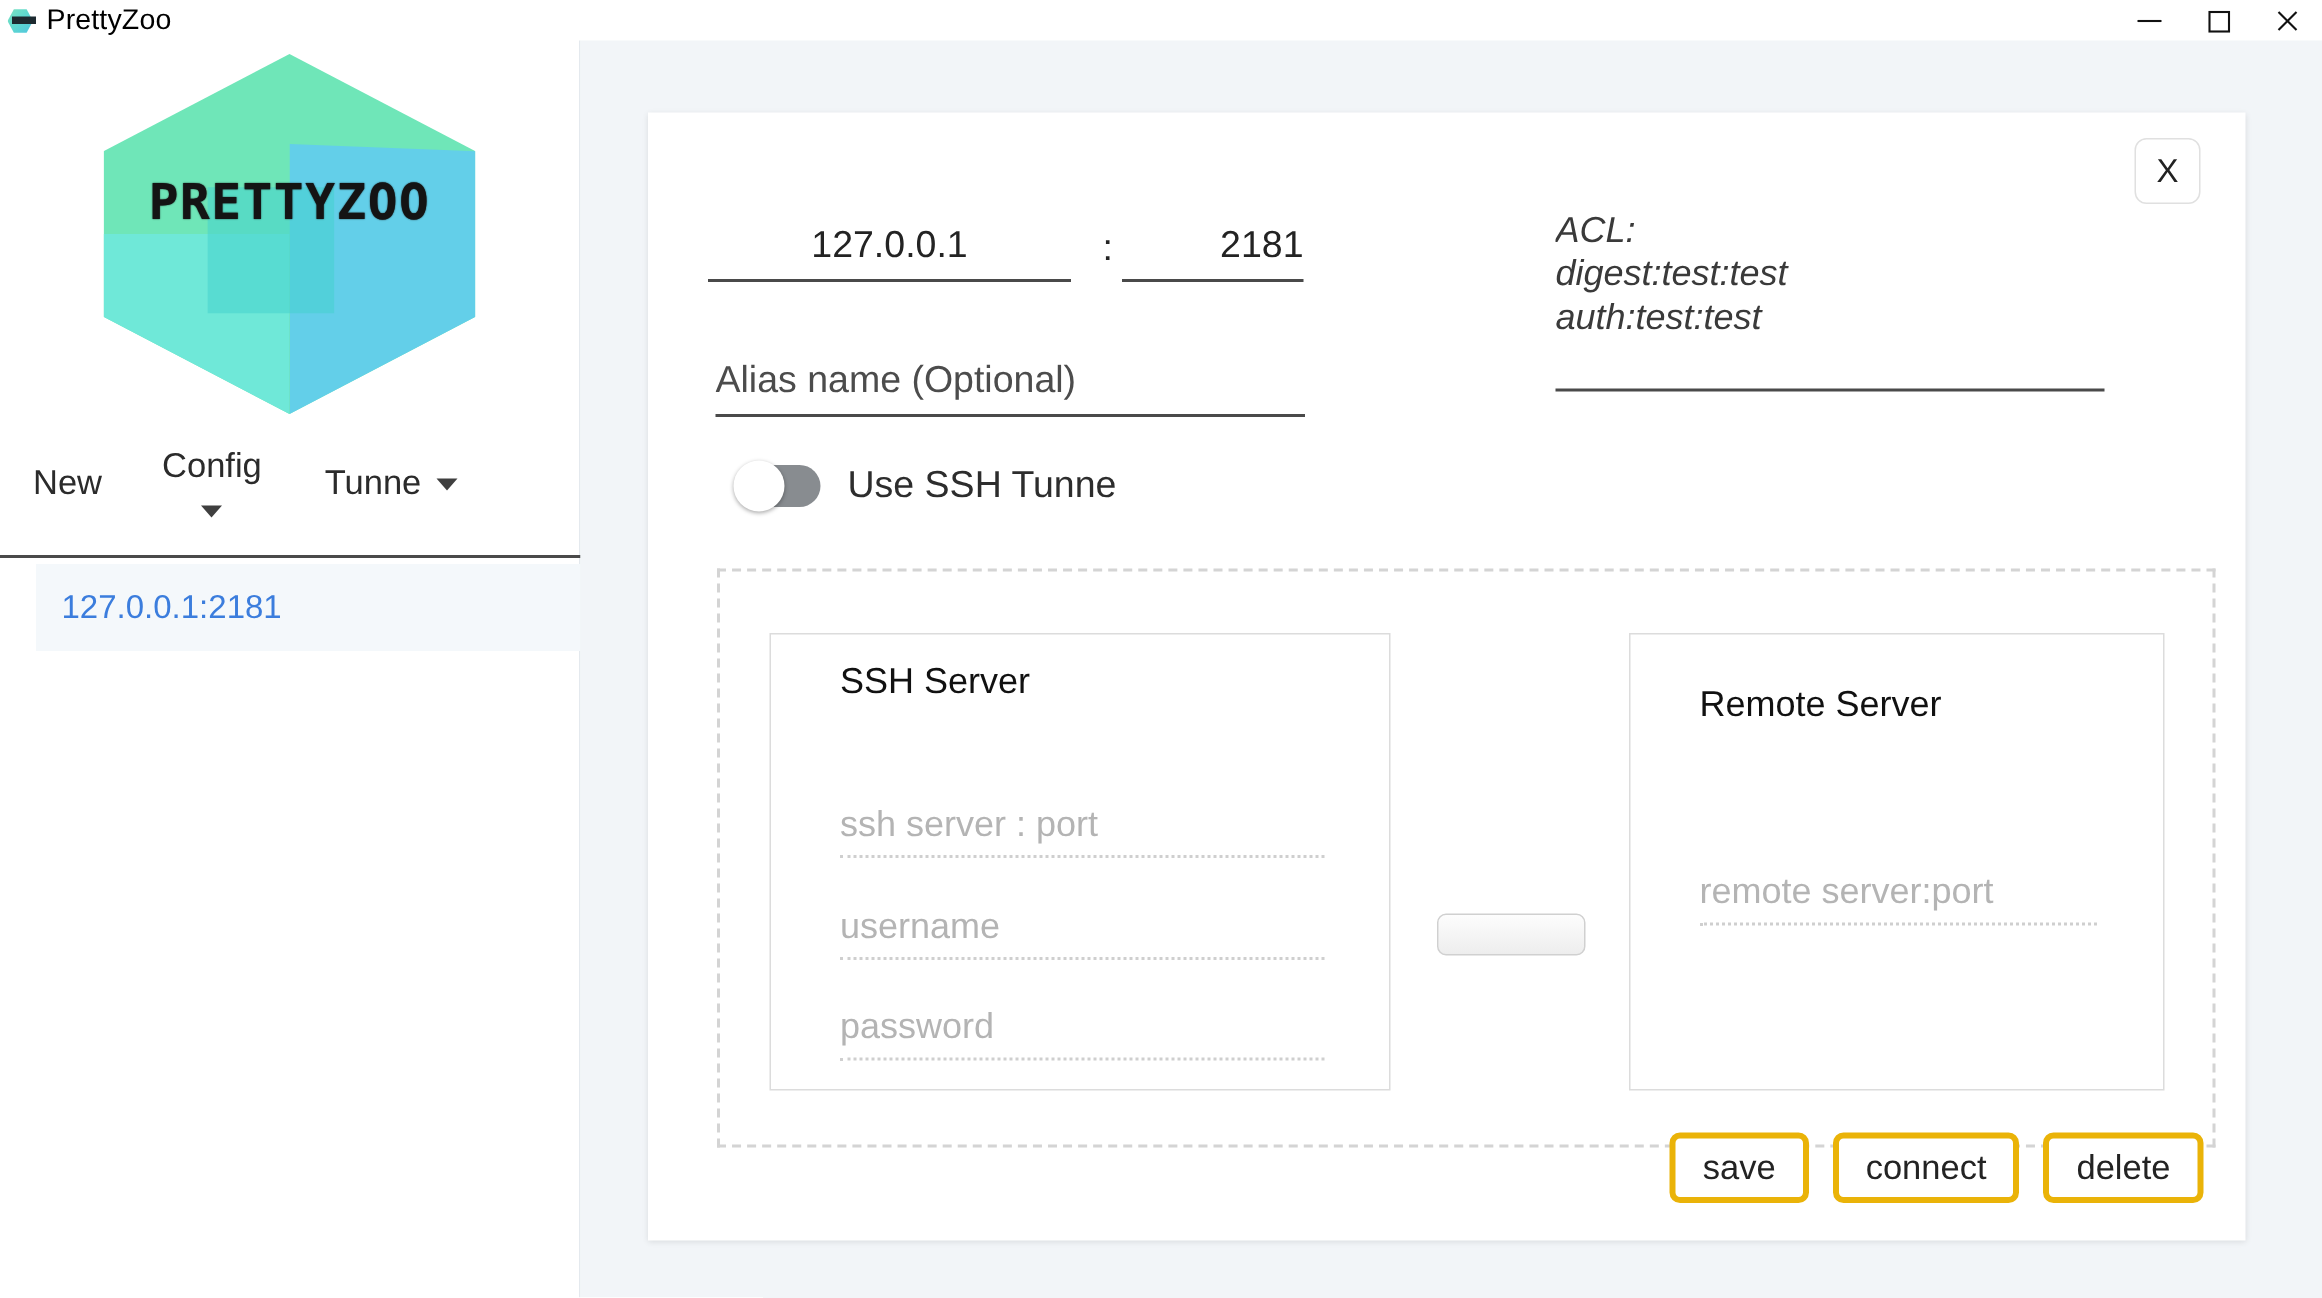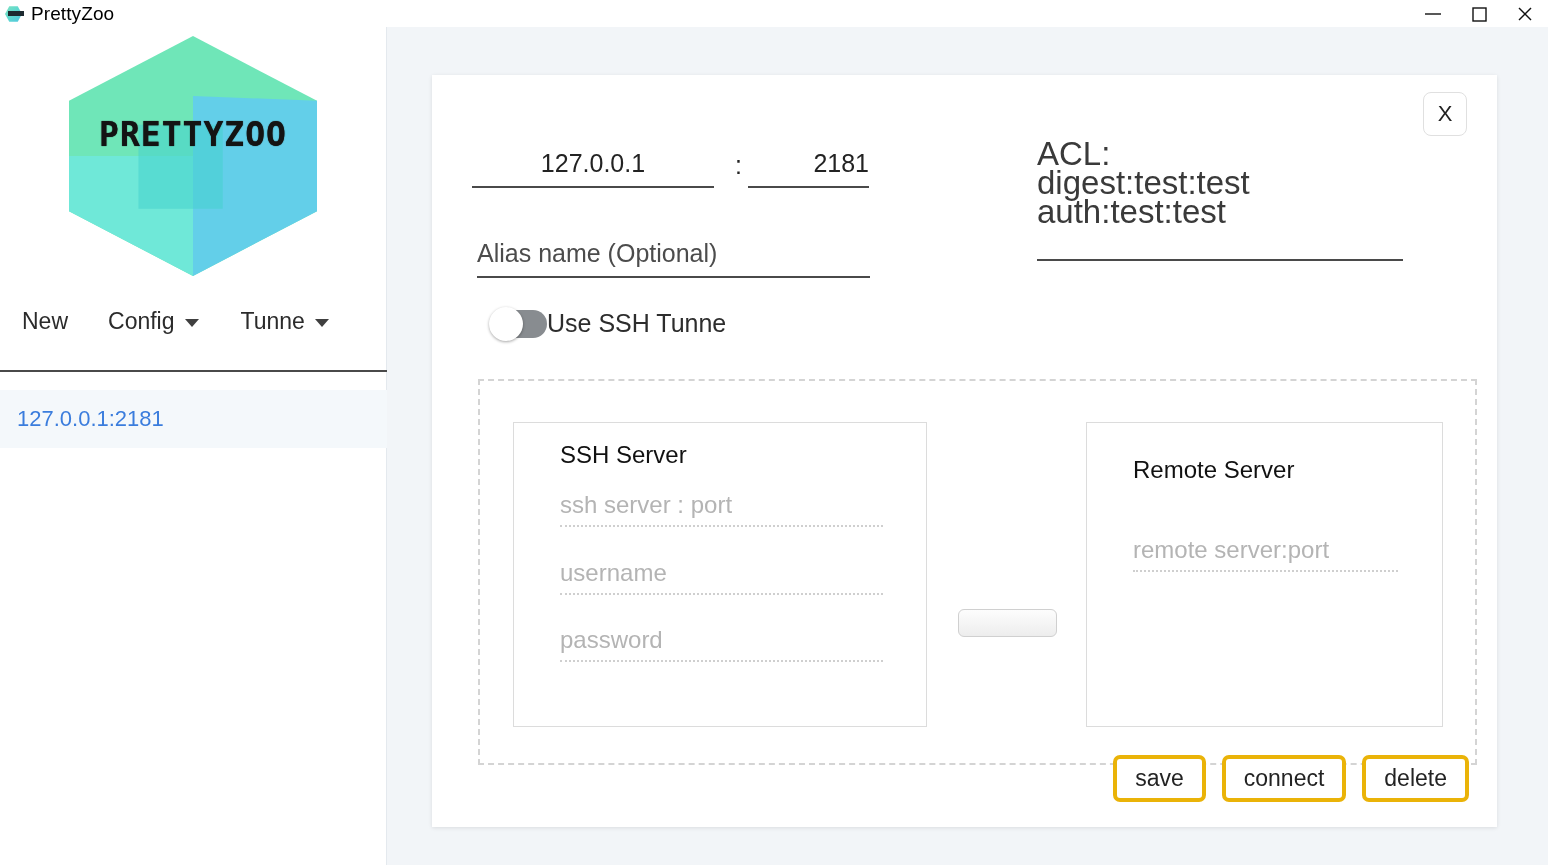--- a/index.html
+++ b/index.html
@@ -146,41 +146,42 @@
     align-items: center;
     gap: 10px;
     font-size: 23px;
     color: #2b2b2b;
     padding: 4px 10px;
     cursor: default;
     white-space: nowrap;
     margin-top: 14px;
   }
   #menu-new { margin-left: 12px; }
-  #menu-config { margin-left: 20px; }
+  #menu-config { margin-left: 20px; flex-direction: column; }
   #menu-font { margin-left: 22px; }
   .caret {
     width: 0; height: 0;
     border-left: 7px solid transparent;
     border-right: 7px solid transparent;
     border-top: 8px solid #3f3f3f;
     margin-top: 3px;
   }
   #menubar-divider {
     position: absolute;
     left: 0; top: 343px;
     width: 387px; height: 2px;
     background: #4a4a4a;
   }
 
   
   #conn-list {
     position: absolute;
-    left: 0; top: 363px;
+    left: 0; top: 349px;
     width: 387px;
+    padding-left: 24px;
   }
   .conn-item {
     height: 58px;
     display: flex;
     align-items: center;
     padding-left: 17px;
     font-size: 22px;
     color: #3b7ddd;
     background: #f4f8fb;
     cursor: default;
@@ -261,34 +262,36 @@
     position: absolute;
     left: 605px; top: 64px;
     width: 366px;
     height: 122px;
     border: none;
     border-bottom: 2px solid #4a4a4a;
     background: transparent;
     resize: none;
     outline: none;
     font-family: "Liberation Sans", sans-serif;
-    font-size: 33px;
+    font-size: 24px;
     line-height: 29px;
     color: #3a3a3a;
     overflow: hidden;
     padding: 0;
+    font-style: italic;
   }
   #acl-field::placeholder { color: #3a3a3a; opacity: 1; }
 
   
   #ssh-toggle-row {
     position: absolute;
     left: 60px; top: 234px;
     display: flex;
     align-items: center;
+    gap: 18px;
   }
   #ssh-toggle {
     width: 55px; height: 28px;
     border-radius: 14px;
     background: #888c90;
     position: relative;
     cursor: default;
     flex: none;
   }
   #ssh-toggle .knob {
@@ -338,20 +341,21 @@
   .dotted-field {
     position: absolute;
     border: none;
     border-bottom: 2px dotted #cfcfcf;
     background: transparent;
     font-family: "Liberation Sans", sans-serif;
     font-size: 24px;
     color: #555;
     outline: none;
     padding: 0 0 6px 0;
+    margin-top: 45px;
   }
   .dotted-field::placeholder { color: #b4b4b4; opacity: 1; }
   #ssh-server-field   { left: 46px; top: 68px;  width: 323px; }
   #ssh-username-field { left: 46px; top: 136px; width: 323px; }
   #ssh-password-field { left: 46px; top: 203px; width: 323px; }
   #remote-server-field{ left: 46px; top: 113px; width: 265px; }
 
   
   #connector-btn {
     position: absolute;

